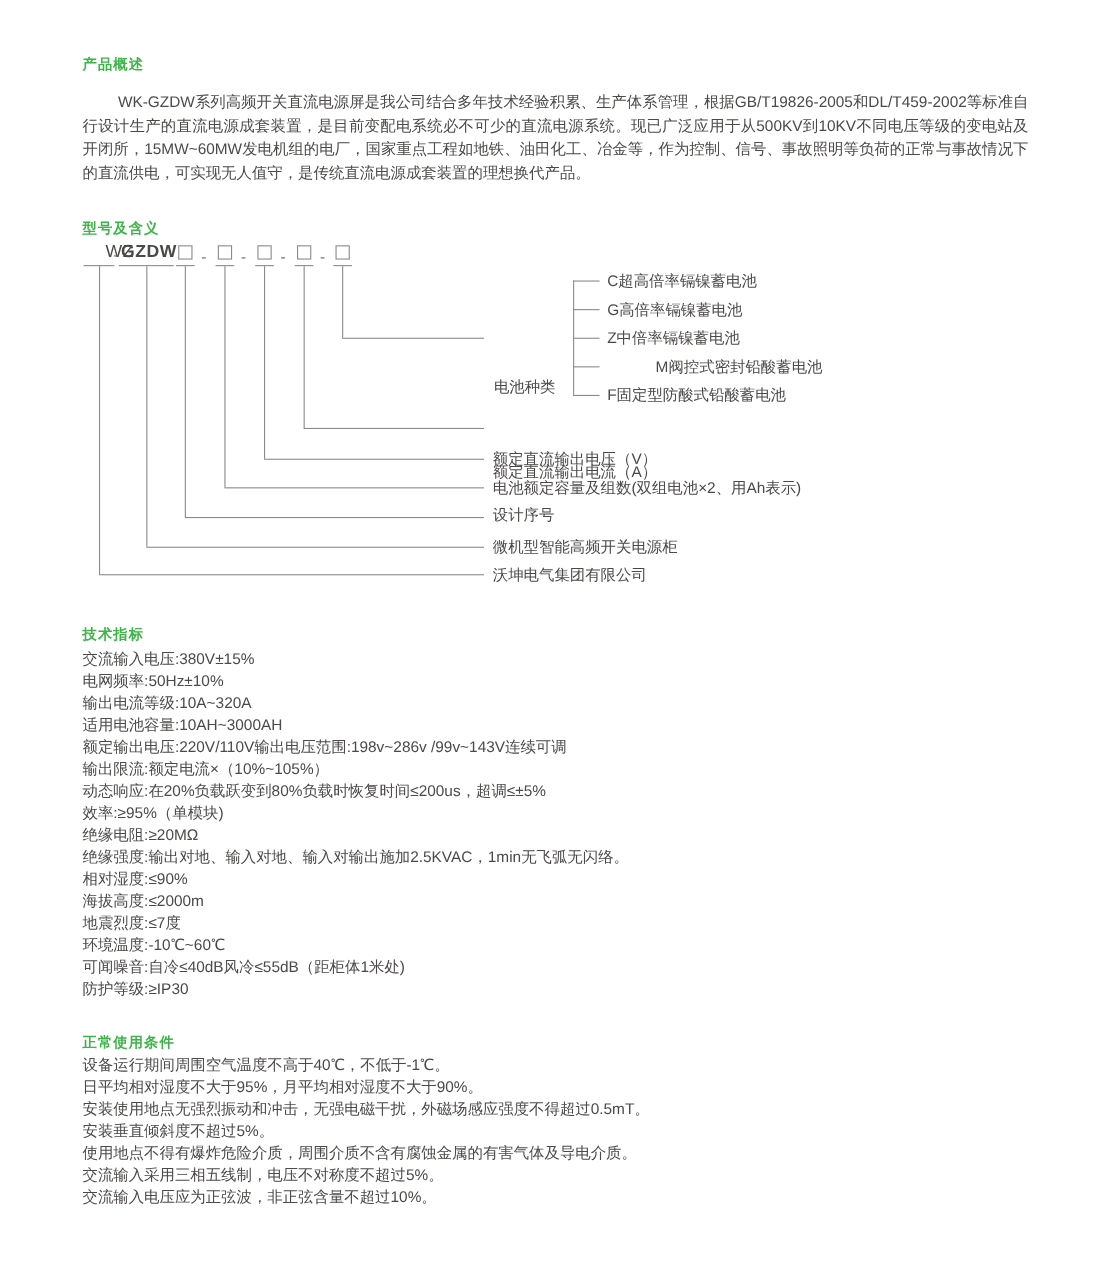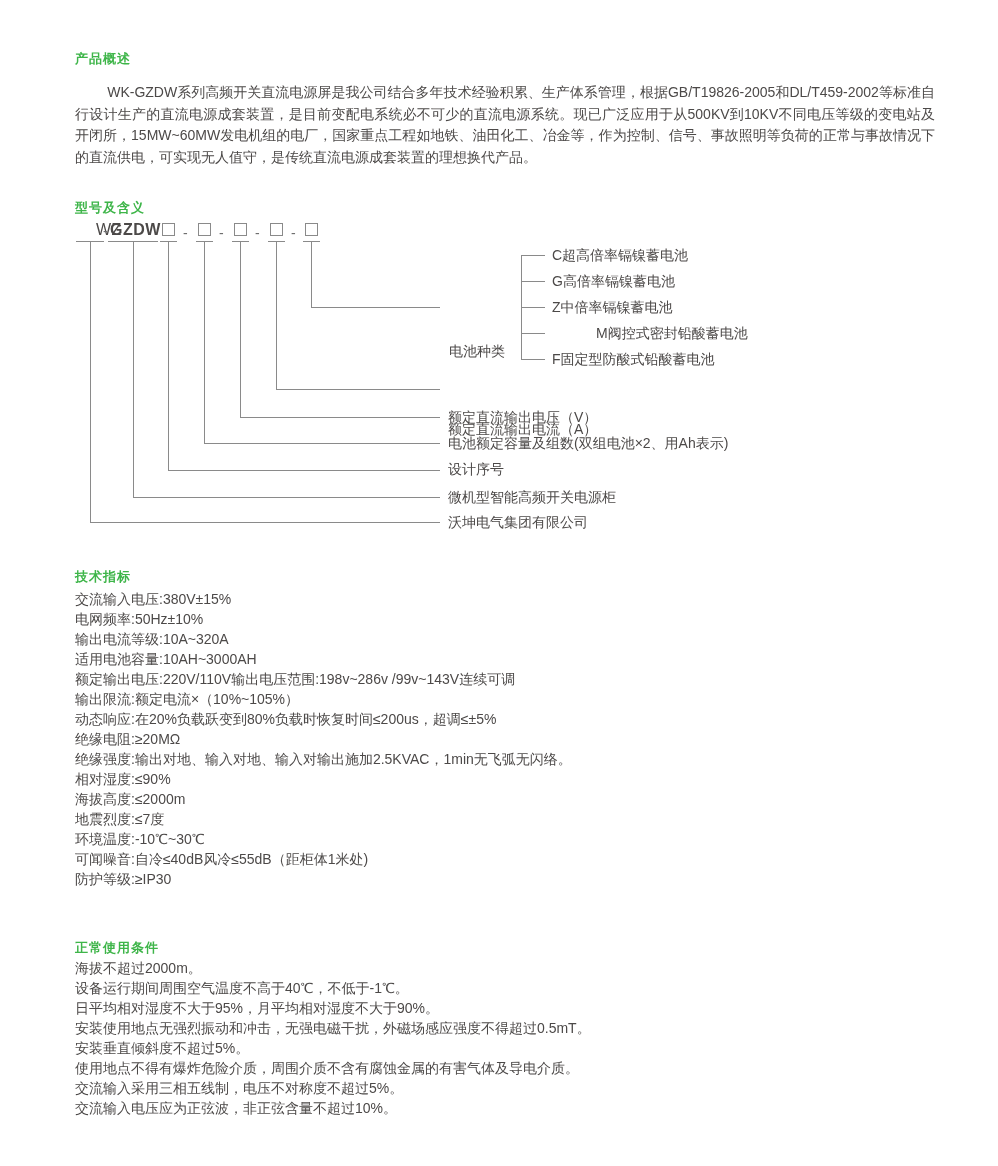--- a/index.html
+++ b/index.html
@@ -102,33 +102,33 @@
 
 <h2 class="sec-title" style="top:556px;">技术指标</h2>
 <div class="list" style="top:589px;">
   <div class="row">交流输入电压:380V±15%</div>
   <div class="row">电网频率:50Hz±10%</div>
   <div class="row">输出电流等级:10A~320A</div>
   <div class="row">适用电池容量:10AH~3000AH</div>
   <div class="row">额定输出电压:220V/110V输出电压范围:198v~286v /99v~143V连续可调</div>
   <div class="row">输出限流:额定电流×（10%~105%）</div>
   <div class="row">动态响应:在20%负载跃变到80%负载时恢复时间≤200us，超调≤±5%</div>
+  <div class="row">效率:≥95%（单模块)</div>
   <div class="row">绝缘电阻:≥20MΩ</div>
   <div class="row">绝缘强度:输出对地、输入对地、输入对输出施加2.5KVAC，1min无飞弧无闪络。</div>
   <div class="row">相对湿度:≤90%</div>
   <div class="row">海拔高度:≤2000m</div>
   <div class="row">地震烈度:≤7度</div>
-  <div class="row">环境温度:-10℃~30℃</div>
+  <div class="row">环境温度:-10℃~60℃</div>
   <div class="row">可闻噪音:自冷≤40dB风冷≤55dB（距柜体1米处)</div>
   <div class="row">防护等级:≥IP30</div>
 </div>
 
 <h2 class="sec-title" style="top:927px;">正常使用条件</h2>
 <div class="list" style="top:958px;">
-  <div class="row">海拔不超过2000m。</div>
   <div class="row">设备运行期间周围空气温度不高于40℃，不低于-1℃。</div>
   <div class="row">日平均相对湿度不大于95%，月平均相对湿度不大于90%。</div>
   <div class="row">安装使用地点无强烈振动和冲击，无强电磁干扰，外磁场感应强度不得超过0.5mT。</div>
   <div class="row">安装垂直倾斜度不超过5%。</div>
   <div class="row">使用地点不得有爆炸危险介质，周围介质不含有腐蚀金属的有害气体及导电介质。</div>
   <div class="row">交流输入采用三相五线制，电压不对称度不超过5%。</div>
   <div class="row">交流输入电压应为正弦波，非正弦含量不超过10%。</div>
 </div>
 
 </body></html>

